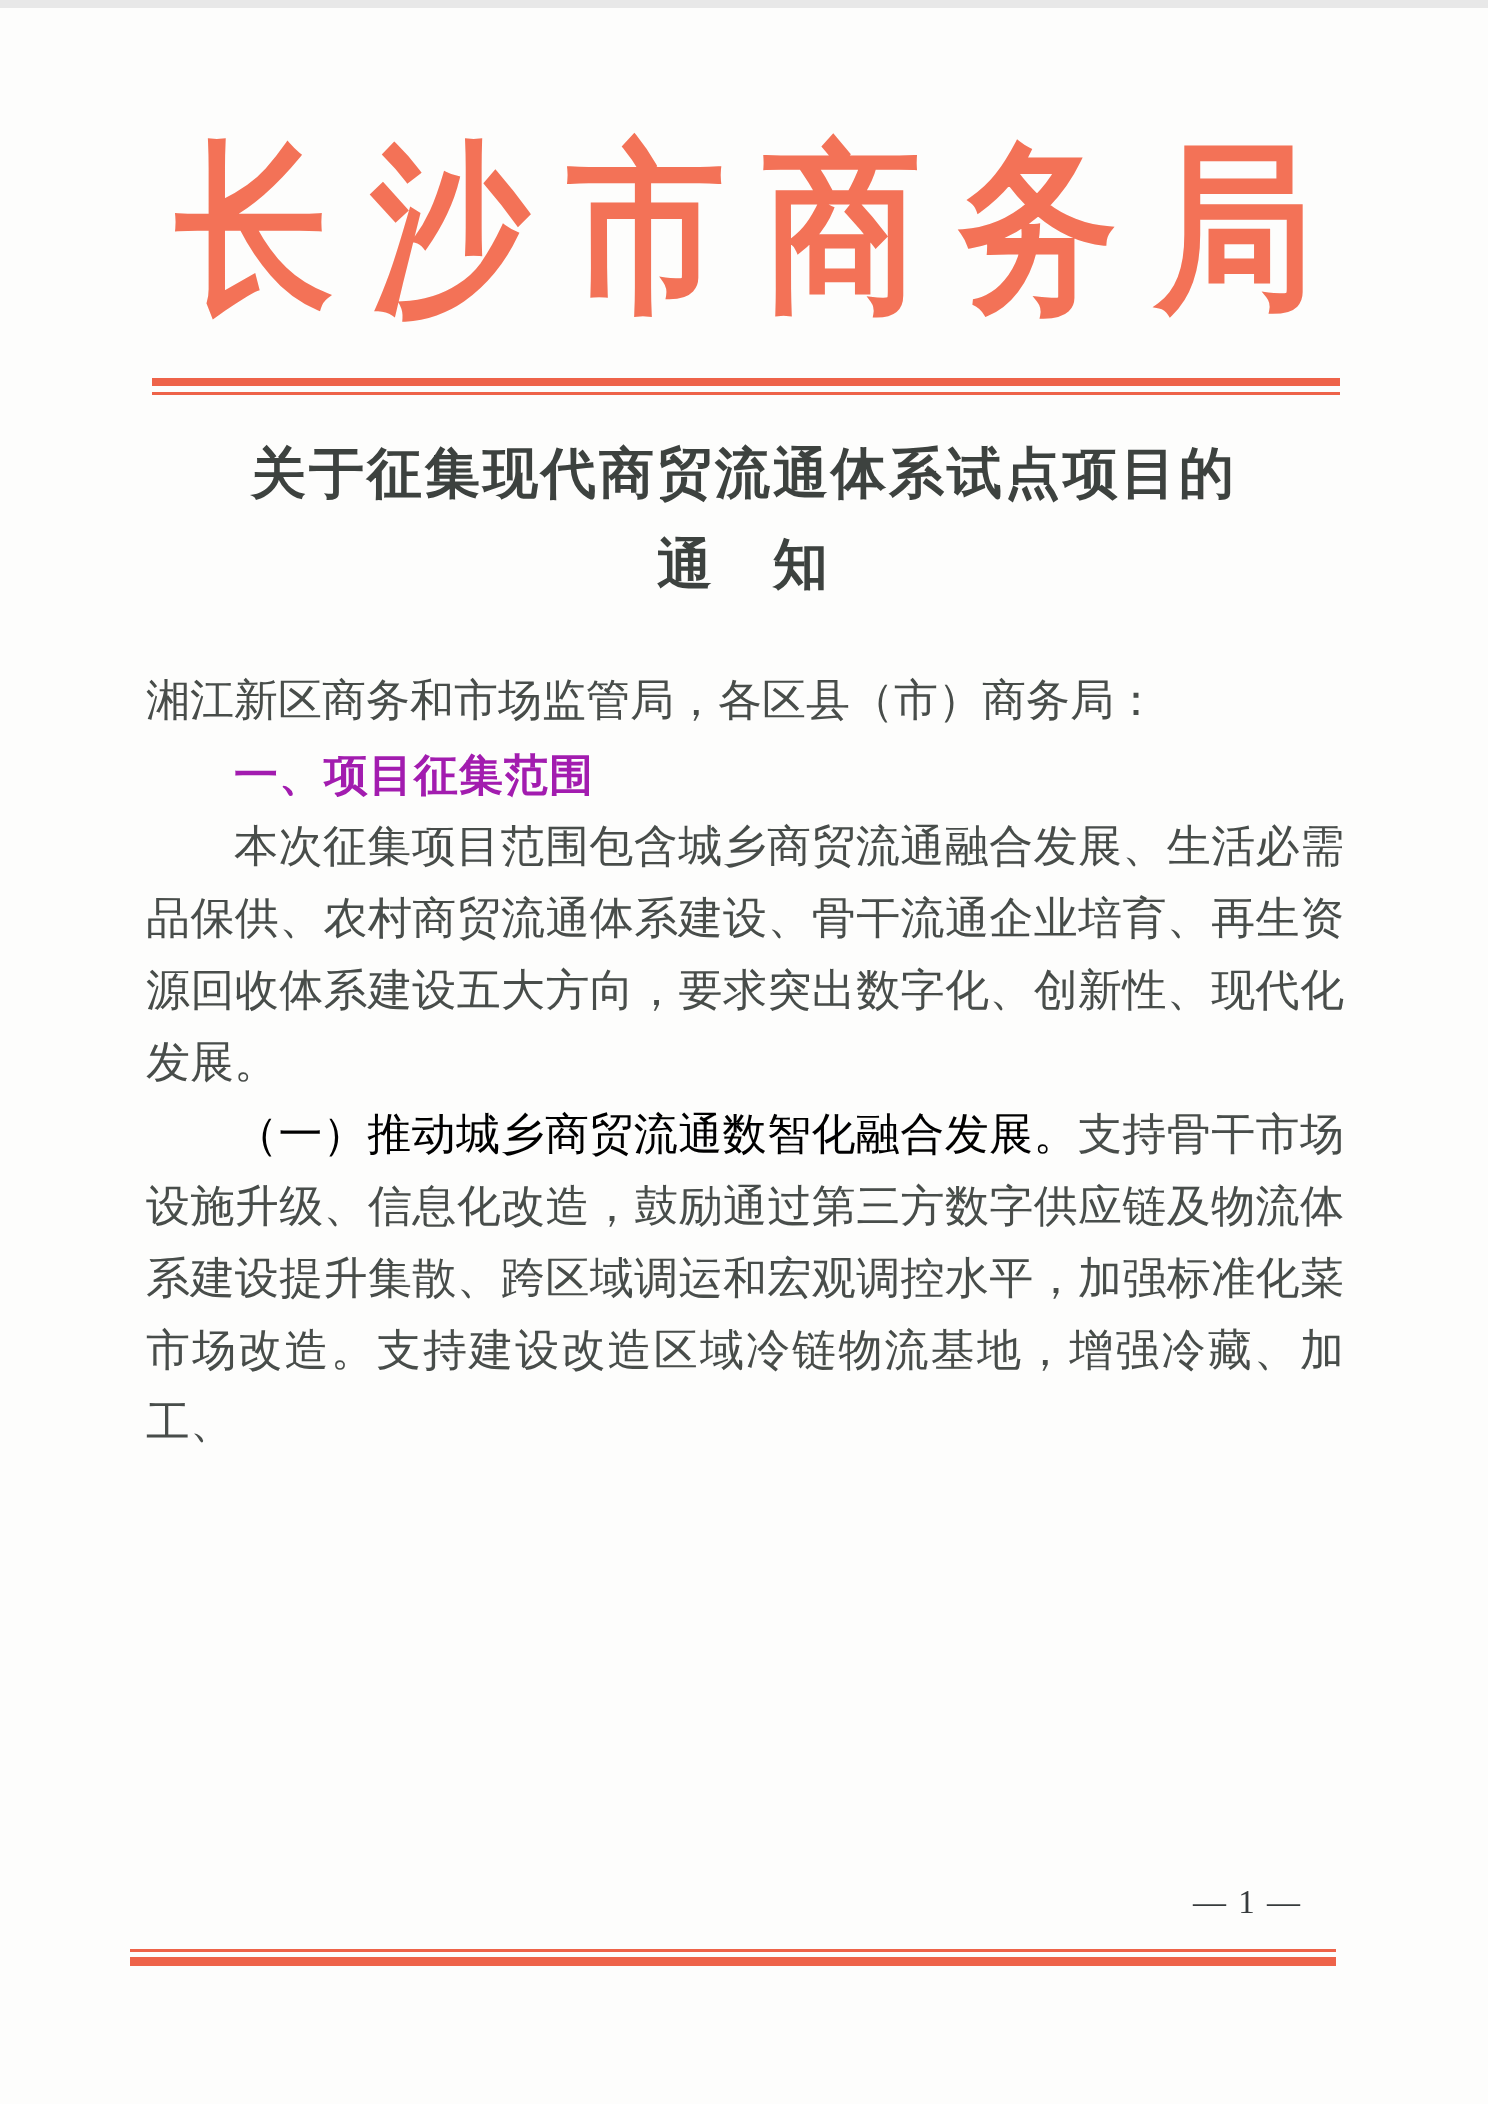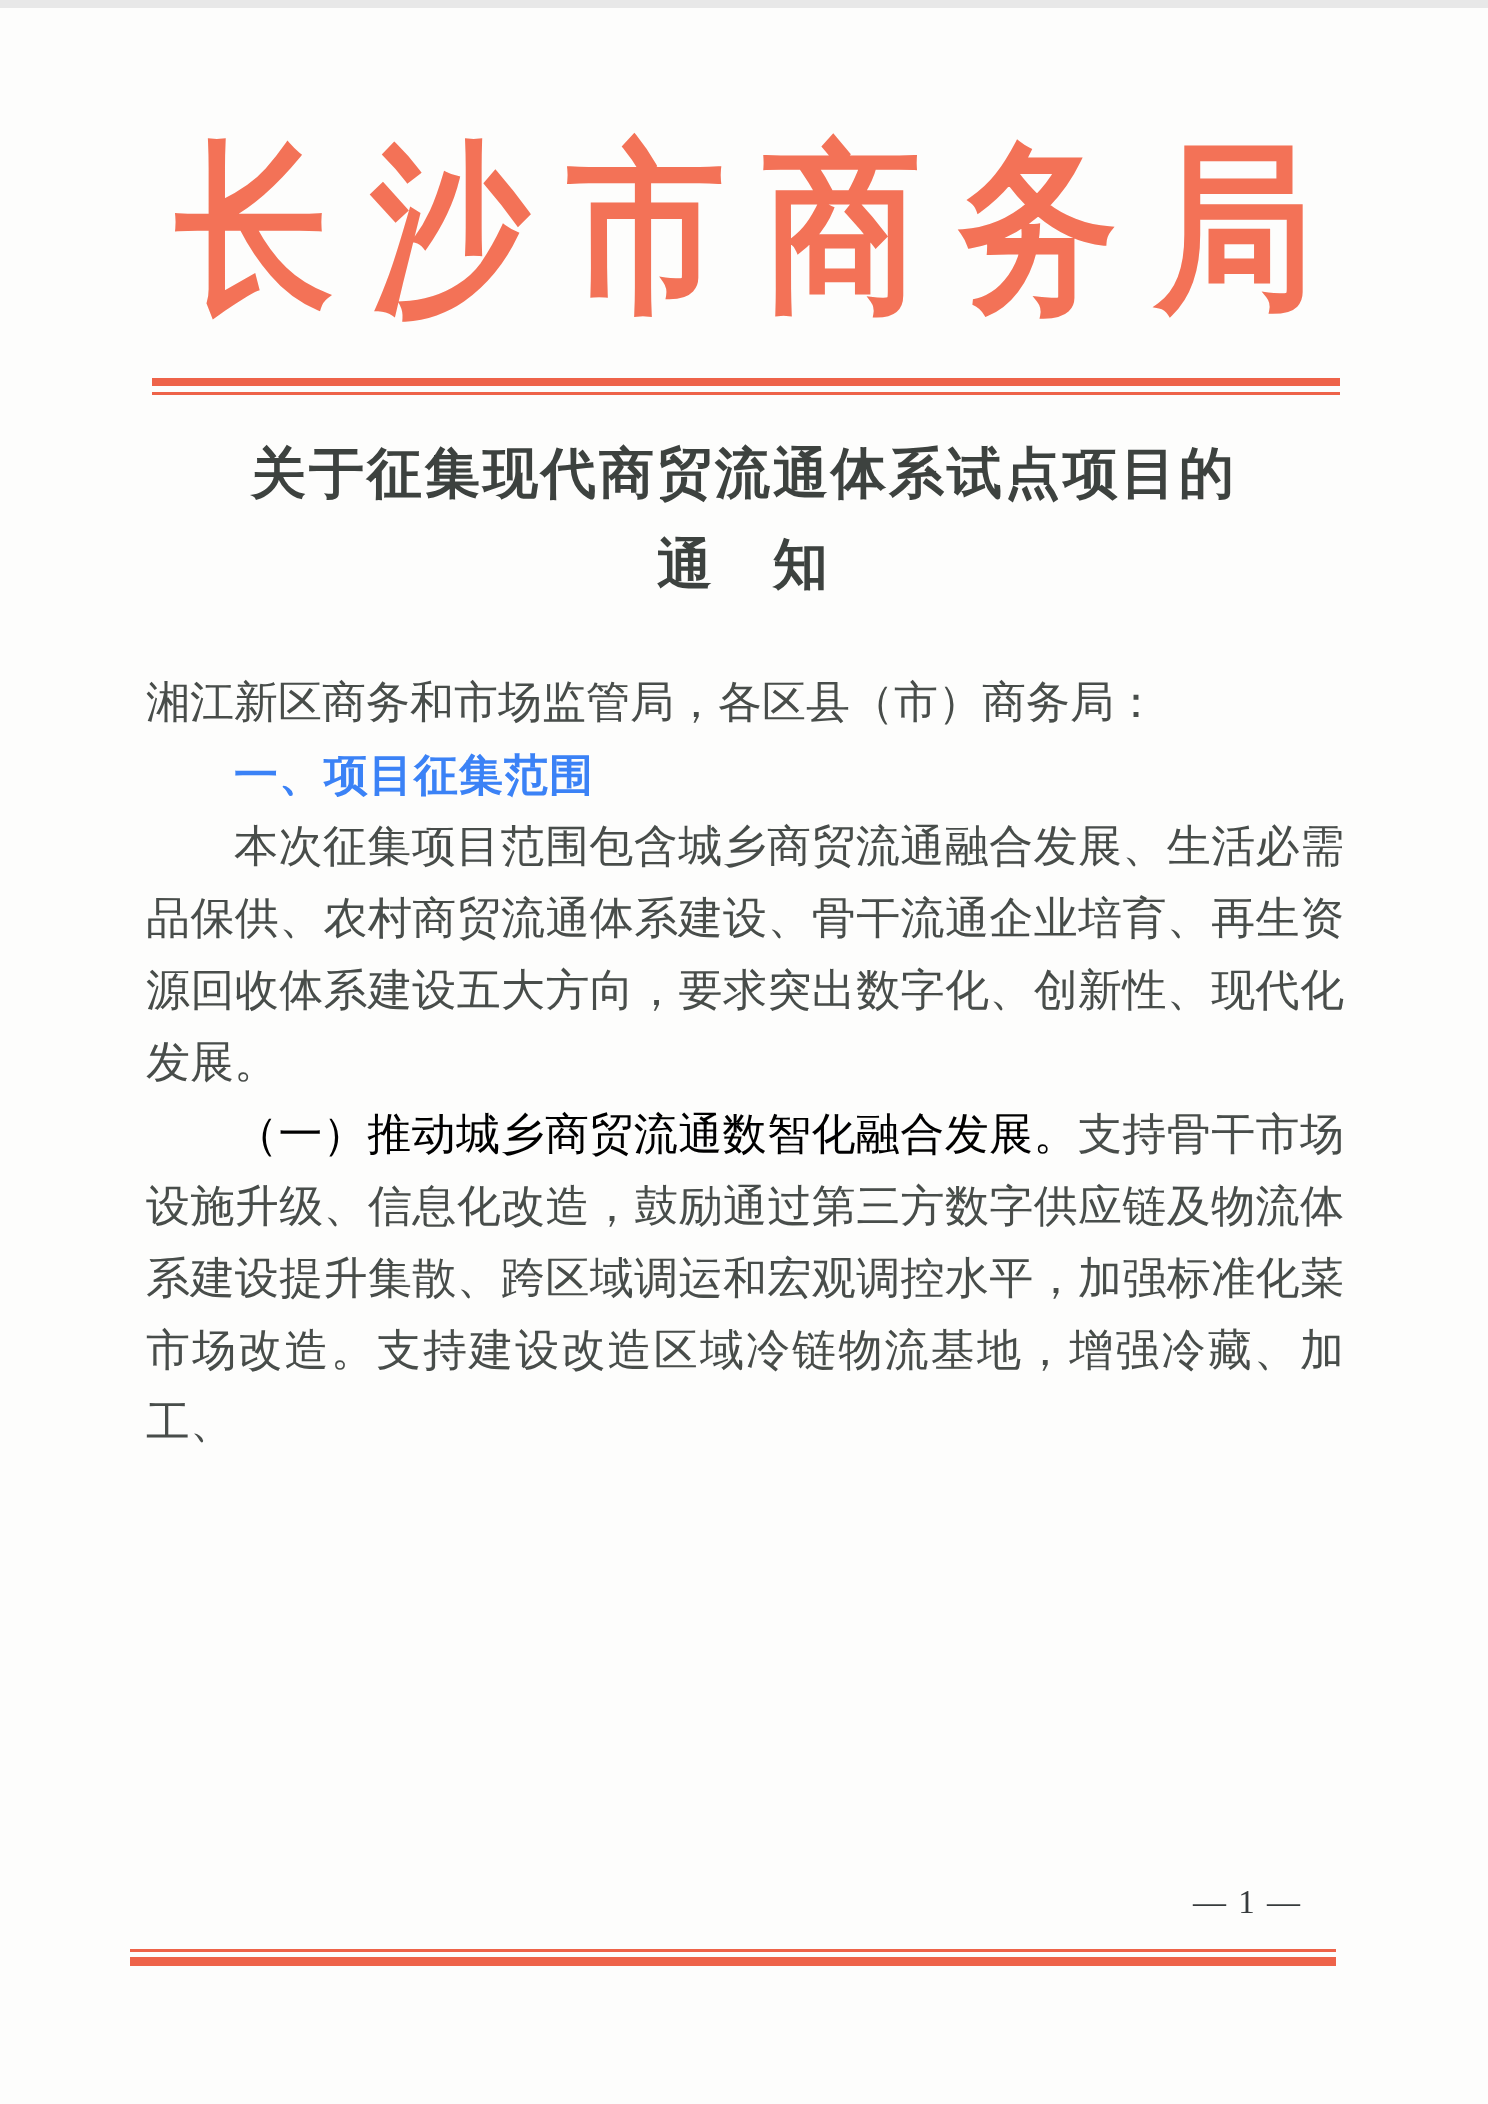--- a/index.html
+++ b/index.html
@@ -65,26 +65,26 @@
     top: 659px;
     left: 146px;
     width: 1198px;
     font-size: 44px;
     line-height: 72px;
     color: #484d4a;
     text-align: justify;
     text-justify: inter-ideograph;
   }
   .doc-body p { margin: 0; }
-  .salutation { text-indent: 0; }
+  .salutation { text-indent: 0; font-family: Liberation Mono, monospace; }
   .para { text-indent: 88px; }
   .heading {
     font-weight: 700;
     font-family: "Liberation Sans", "DejaVu Sans", sans-serif;
-    color: #3b82f6;
+    color: #a21caf;
     letter-spacing: 1px;
   }
   .lead { font-weight: 400; color: #000000; }
   
   .page-num {
     position: absolute;
     top: 1876px;
     right: 186px;
     font-size: 33px;
     letter-spacing: 2px;

